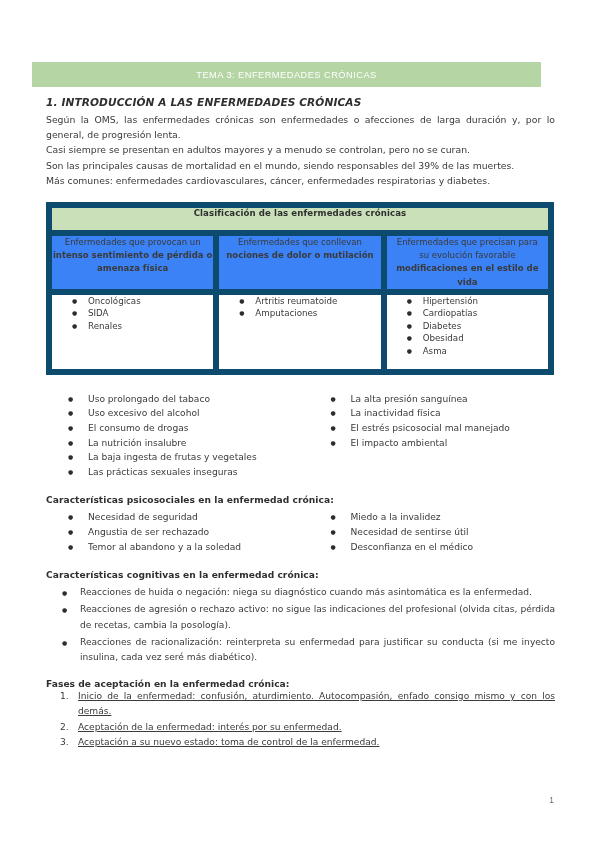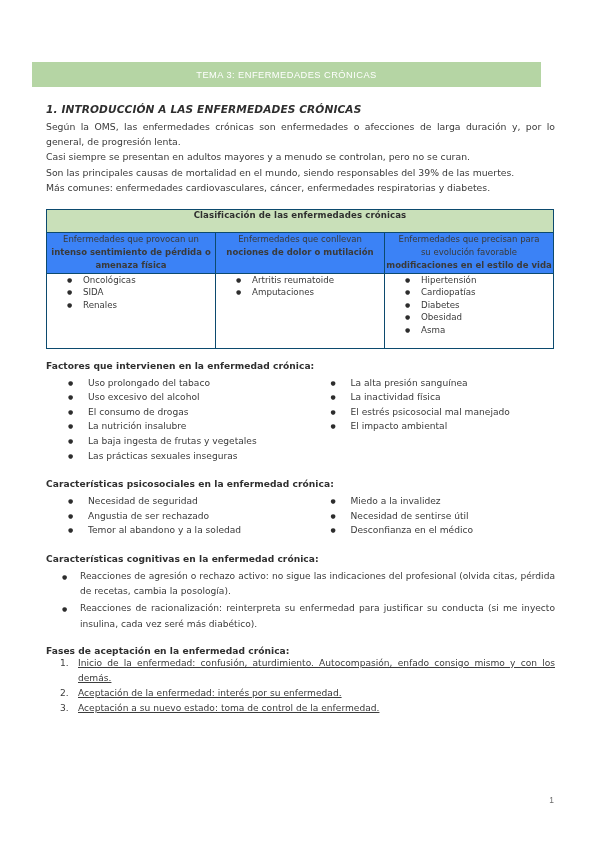--- a/index.html
+++ b/index.html
@@ -40,21 +40,21 @@
     font-size: 9.3px;
     letter-spacing: 0.45px;
     font-family: "Liberation Sans", sans-serif;
     white-space: nowrap;
   }
 
   
   .content {
     position: absolute;
     left: 46px;
-    top: 103px;
+    top: 96px;
     width: 509px;
   }
 
   h2.section-heading {
     margin: 0 0 4px 0;
     font-size: 10.6px;
     font-weight: bold;
     font-style: italic;
     color: #2f2f2f;
     letter-spacing: 0.1px;
@@ -72,21 +72,21 @@
   
   .table-wrap {
     margin-top: 14px;
   }
   table.classif {
     border-collapse: collapse;
     width: 508px;
     table-layout: fixed;
   }
   table.classif td {
-    border: 1px solid #0c4a6e;
+    border: 6px solid #0c4a6e;
     vertical-align: top;
     padding: 0;
   }
   td.t-title {
     background: #c9e0b9;
     text-align: center;
     height: 22px;
     vertical-align: middle;
     font-size: 8.6px;
     font-weight: bold;
@@ -301,21 +301,20 @@
               <li>Asma</li>
             </ul>
           </td>
         </tr>
       </tbody>
         </table>
     </div>
 
     <div class="gap-md"></div>
 
-    <div class="sub-heading">Factores que intervienen en la enfermedad crónica:</div>
     <div class="gap-xs"></div>
     <div class="twocol">
       <div class="col">
         <ul class="bul">
           <li>Uso prolongado del tabaco</li>
           <li>Uso excesivo del alcohol</li>
           <li>El consumo de drogas</li>
           <li>La nutrición insalubre</li>
           <li>La baja ingesta de frutas y vegetales</li>
           <li>Las prácticas sexuales inseguras</li>
@@ -350,20 +349,21 @@
           <li>Desconfianza en el médico</li>
         </ul>
       </div>
     </div>
 
     <div class="gap-lg"></div>
 
     <div class="sub-heading">Características cognitivas en la enfermedad crónica:</div>
     <div class="gap-xs"></div>
     <ul class="bul-wide">
+      <li>Reacciones de huida o negación: niega su diagnóstico cuando más asintomática es la enfermedad.</li>
       <li>Reacciones de agresión o rechazo activo: no sigue las indicaciones del profesional (olvida citas, pérdida de recetas, cambia la posología).</li>
       <li>Reacciones de racionalización: reinterpreta su enfermedad para justificar su conducta (si me inyecto insulina, cada vez seré más diabético).</li>
     </ul>
 
     <div class="gap-md"></div>
 
     <div class="sub-heading">Fases de aceptación en la enfermedad crónica:</div>
     <ol class="numlist">
       <li>Inicio de la enfermedad: confusión, aturdimiento. Autocompasión, enfado consigo mismo y con los demás.</li>
       <li>Aceptación de la enfermedad: interés por su enfermedad.</li>

